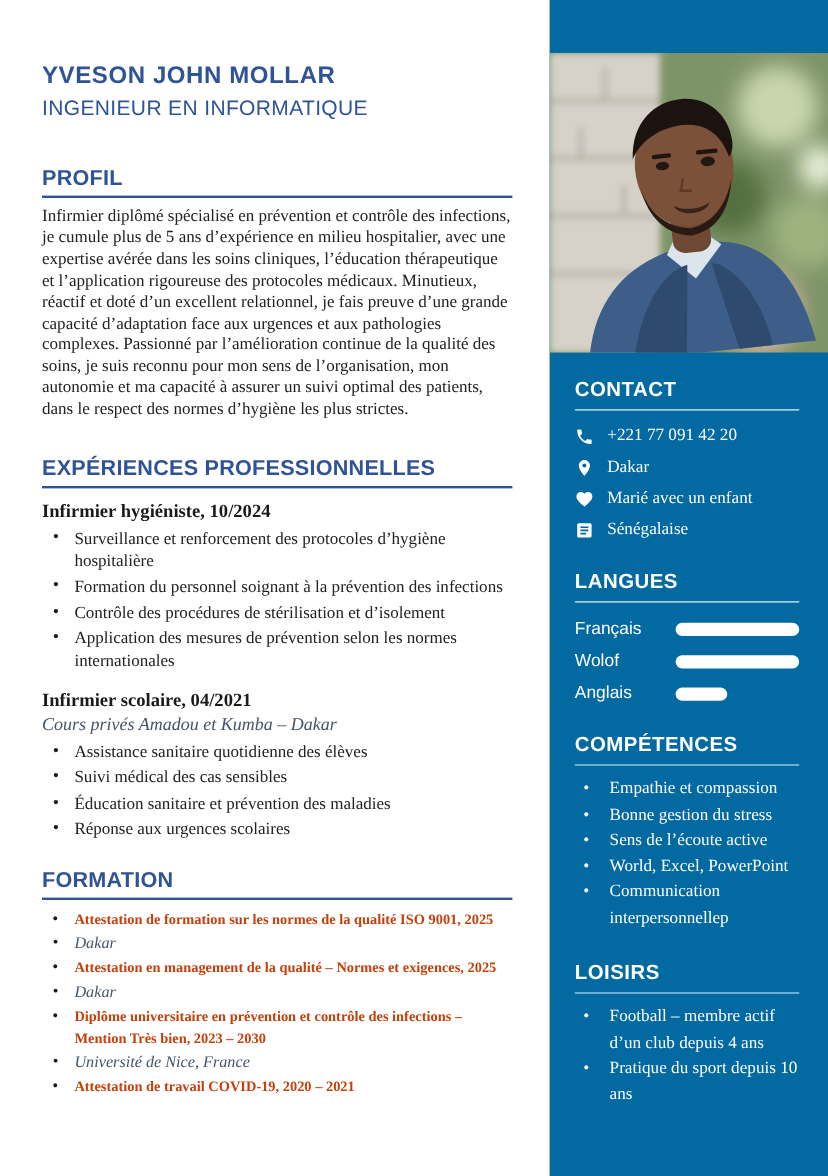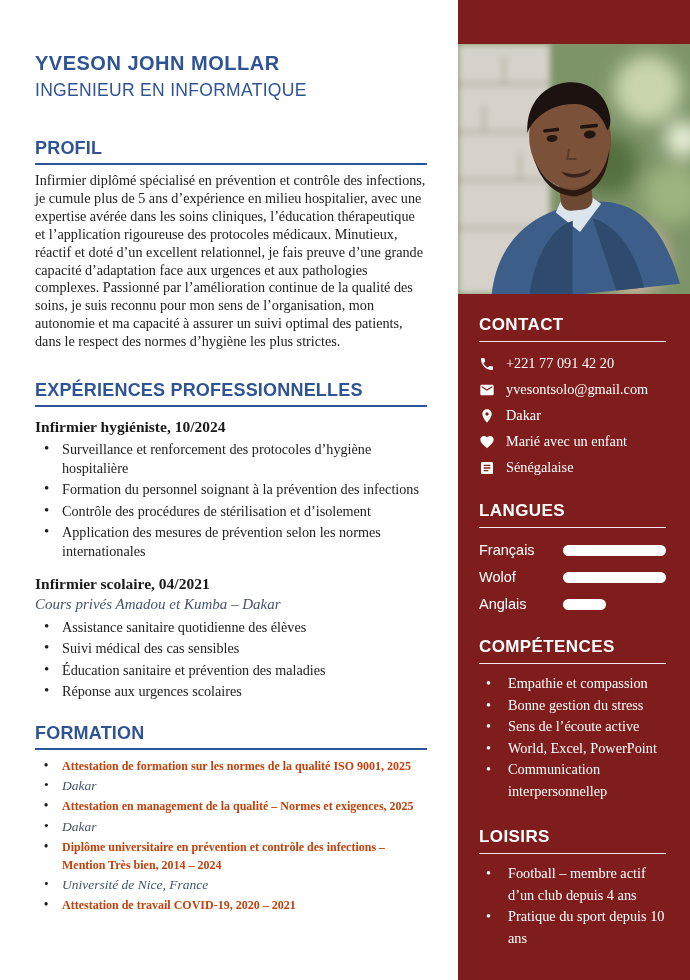--- a/index.html
+++ b/index.html
@@ -42,21 +42,21 @@
   }
   ul.flist { list-style:none; margin-top:7px; }
   ul.flist li { position:relative; padding-left:27px; line-height:18.2px; margin-top:2px; }
   ul.flist li::before { content:"\2022"; position:absolute; left:9px; top:-1px; color:#1a1a1a; }
   ul.flist li.f-b { font-weight:bold; font-size:12px; color:#c2410c; }
   ul.flist li.f-i { font-style:italic; font-size:13.5px; color:#44546A; }
   ul.flist li.f-i::before { font-style:normal; }
   
   .sidebar {
     position:absolute; top:0; right:0; width:232px; height:980px;
-    background:#7f1d1d; color:#ffffff;
+    background:#0369a1; color:#ffffff;
   }
   .photo { margin-top:44px; width:232px; height:250px; overflow:hidden; }
   .photo svg { display:block; }
   .side-content { padding:21px 24px 0 21px; }
   .side-h {
     font-family:"Liberation Sans", sans-serif; font-weight:bold;
     font-size:17px; letter-spacing:.4px; color:#ffffff;
     border-bottom:1.5px solid rgba(255,255,255,.9); padding-bottom:6px;
   }
   .side-sec + .side-sec { margin-top:25px; }
@@ -114,21 +114,21 @@
       </div>
     </section>
 
     <section class="sec-form">
       <h2 class="sec-h">FORMATION</h2>
       <ul class="flist">
         <li class="f-b">Attestation de formation sur les normes de la qualité ISO 9001, 2025</li>
         <li class="f-i">Dakar</li>
         <li class="f-b">Attestation en management de la qualité – Normes et exigences, 2025</li>
         <li class="f-i">Dakar</li>
-        <li class="f-b">Diplôme universitaire en prévention et contrôle des infections – Mention Très bien, 2014 – 2024</li>
+        <li class="f-b">Diplôme universitaire en prévention et contrôle des infections – Mention Très bien, 2023 – 2030</li>
         <li class="f-i">Université de Nice, France</li>
         <li class="f-b">Attestation de travail COVID-19, 2020 – 2021</li>
       </ul>
     </section>
 
   </div>
 
   <aside class="sidebar">
 
     <div class="photo">
@@ -185,28 +185,20 @@
 
         <div class="c-row">
           <span class="cicon">
             <svg viewBox="0 0 24 24">
                 <path d="M6.62 10.79c1.44 2.83 3.76 5.14 6.59 6.59l2.2-2.2c.27-.27.67-.36 1.02-.24 1.12.37 2.33.57 3.57.57.55 0 1 .45 1 1V20c0 .55-.45 1-1 1-9.39 0-17-7.61-17-17 0-.55.45-1 1-1h3.5c.55 0 1 .45 1 1 0 1.25.2 2.45.57 3.57.11.35.03.74-.25 1.02l-2.2 2.2z"></path>
               </svg>
           </span>
           <span>+221 77 091 42 20</span>
         </div>
 
-        <div class="c-row">
-          <span class="cicon">
-            <svg viewBox="0 0 24 24">
-                <path d="M20 4H4c-1.1 0-1.99.9-1.99 2L2 18c0 1.1.9 2 2 2h16c1.1 0 2-.9 2-2V6c0-1.1-.9-2-2-2zm0 4l-8 5-8-5V6l8 5 8-5v2z"></path>
-              </svg>
-          </span>
-          <span>yvesontsolo@gmail.com</span>
-        </div>
 
         <div class="c-row">
           <span class="cicon">
             <svg viewBox="0 0 24 24">
                 <path d="M12 2C8.13 2 5 5.13 5 9c0 5.25 7 13 7 13s7-7.75 7-13c0-3.87-3.13-7-7-7zm0 9.5c-1.38 0-2.5-1.12-2.5-2.5s1.12-2.5 2.5-2.5 2.5 1.12 2.5 2.5-1.12 2.5-2.5 2.5z"></path>
               </svg>
           </span>
           <span>Dakar</span>
         </div>
 

